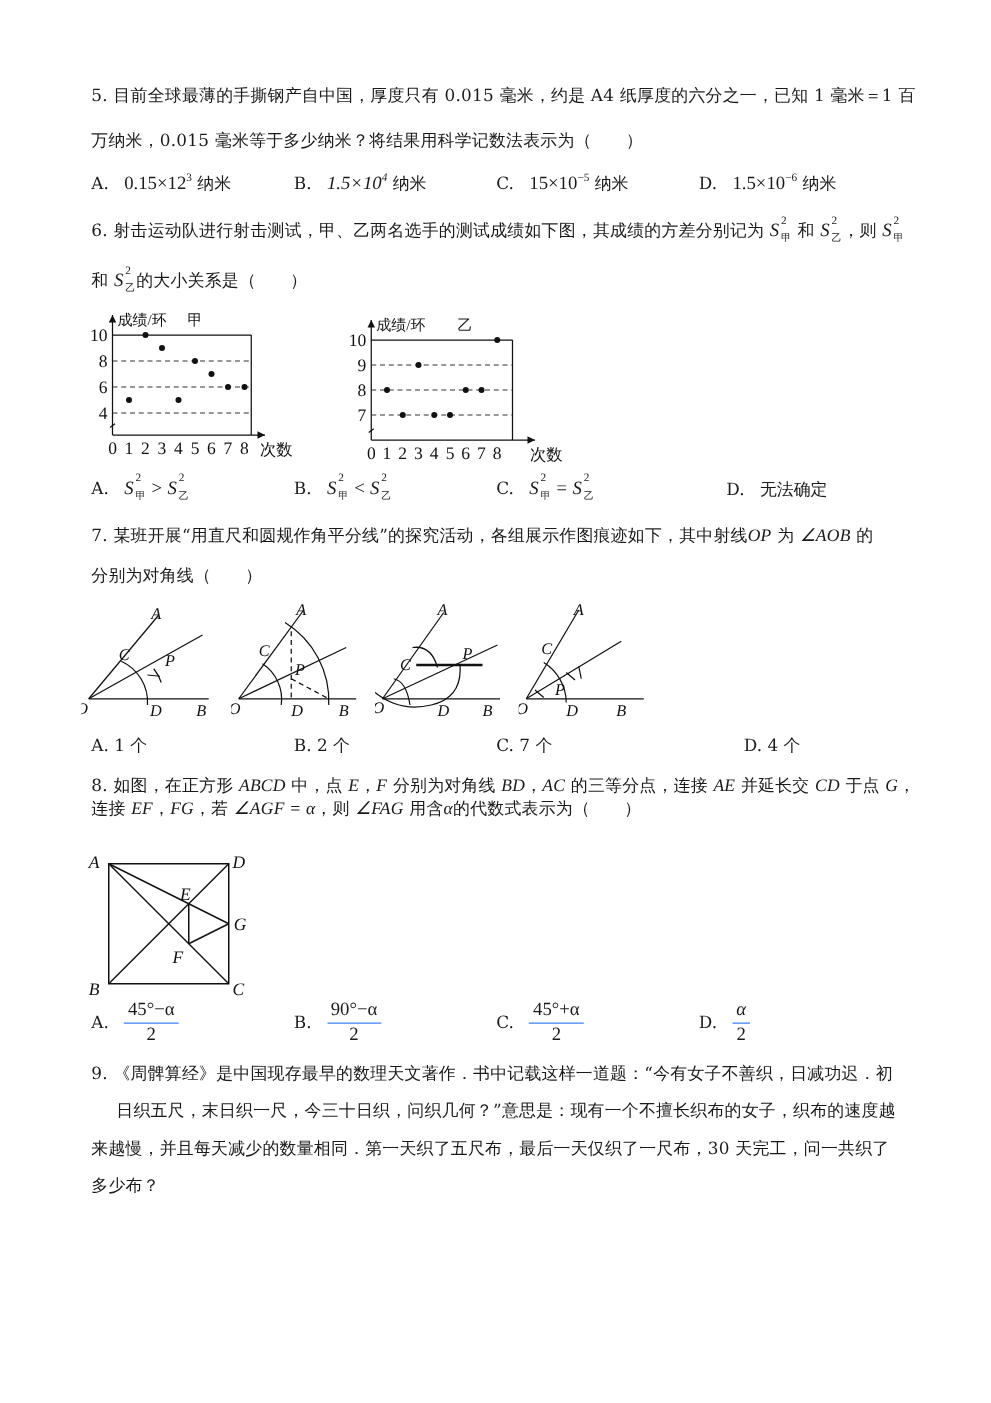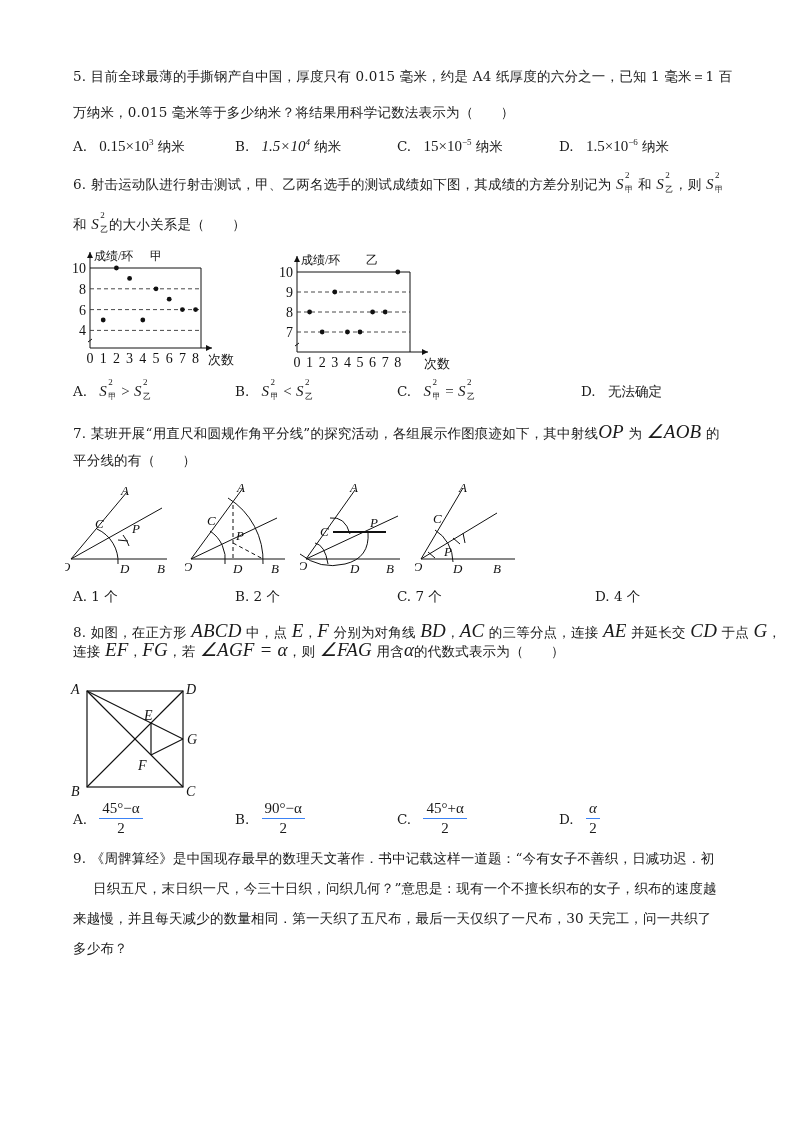--- a/index.html
+++ b/index.html
@@ -1,40 +1,40 @@
 <!DOCTYPE html>
 <html><head>
 <meta charset="utf-8">
 <style>
   html, body { margin:0; padding:0; background:#fff; }
   body { width:793px; height:1122px; position:relative; overflow:hidden;
          font-family:"DejaVu Serif", "Liberation Serif", serif; color:#1a1a1a; font-size:13.5px; }
   .abs { position:absolute; }
   .line { position:absolute; left:73px; white-space:nowrap; font-size:13.5px; letter-spacing:0.2px; }
   .opt { position:absolute; white-space:nowrap; font-size:13.5px; }
-  .it { font-style:italic; font-family:"Liberation Serif", serif; font-size:19px; }
+  .it { font-style:italic; font-family:"Liberation Serif", serif; font-size:14px; }
   sup { font-size:9px; vertical-align:6px; }
   .sq { display:inline-block; position:relative; font-family:"Liberation Serif", serif; font-style:italic; font-size:15px; }
   .sq .sp { position:absolute; left:9px; top:-6px; font-size:9px; font-style:normal; }
   .sq .sb { position:absolute; left:9px; top:8px; font-size:8px; font-style:normal; }
   .sq .pad { display:inline-block; width:10px; }
   .frac { display:inline-flex; flex-direction:column; align-items:center; vertical-align:middle; font-family:"Liberation Serif", serif; font-size:15px; }
   .frac .num { border-bottom:1px solid #3b82f6; padding:0 3px 1px 3px; }
   .frac .den { padding-top:1px; }
   svg text { font-family:"Liberation Serif", serif; }
 </style>
 </head>
 <body>
 
 <div class="line" style="top:68px;">5. 目前全球最薄的手撕钢产自中国，厚度只有 0.015 毫米，约是 A4 纸厚度的六分之一，已知 1 毫米＝1 百</div>
 <div class="line" style="top:104px;">万纳米，0.015 毫米等于多少纳米？将结果用科学记数法表示为（　　）</div>
 
 <div class="opt" style="left:73px; top:137px;">
   <span>A.</span>
-  <span style="margin-left:8px; font-family:'Liberation Serif',serif; font-size:15px;"><span>0.15×10</span><sup>3</sup></span>
+  <span style="margin-left:8px; font-family:'Liberation Serif',serif; font-size:15px;"><span>0.15×12</span><sup>3</sup></span>
   <span>纳米</span>
 </div>
 <div class="opt" style="left:235px; top:137px;">
   <span>B.</span>
   <span style="margin-left:8px; font-family:'Liberation Serif',serif; font-size:15px; font-style:italic;"><span>1.5×10</span><sup>4</sup></span>
   <span>纳米</span>
 </div>
 <div class="opt" style="left:397px; top:137px;">
   <span>C.</span>
   <span style="margin-left:8px; font-family:'Liberation Serif',serif; font-size:15px;"><span>15×10</span><sup>−5</sup></span>
@@ -157,21 +157,21 @@
   </span>
 </div>
 <div class="opt" style="left:581px; top:383px;">
   <span>D.</span>
   <span style="margin-left:8px;">无法确定</span>
 </div>
 
 <div class="line" style="top:420px;">
   <span>7. 某班开展“用直尺和圆规作角平分线”的探究活动，各组展示作图痕迹如下，其中射线</span><span class="it">OP</span><span> 为 </span><span class="it">∠AOB</span><span> 的</span>
 </div>
-<div class="line" style="top:452px;">平分线的有（　　）</div>
+<div class="line" style="top:452px;">分别为对角线（　　）</div>
 
 <svg class="abs" style="left:65px; top:478px;" width="110" height="100" stroke="#111" fill="none" stroke-width="1">
   <line x1="6" y1="81" x2="102" y2="81"></line>
   <line x1="6" y1="81" x2="62" y2="14"></line>
   <line x1="6" y1="81" x2="97" y2="30"></line>
   <path d="M 32 51 A 36 36 0 0 1 53 86"></path>
   <path d="M 58 57 Q 62 62 64 68"></path>
   <path d="M 53 62 L 63 63"></path>
   <text x="56" y="17" font-size="13" font-style="italic" fill="#111" stroke="none">A</text>
   <text x="30" y="50" font-size="13" font-style="italic" fill="#111" stroke="none">C</text>

